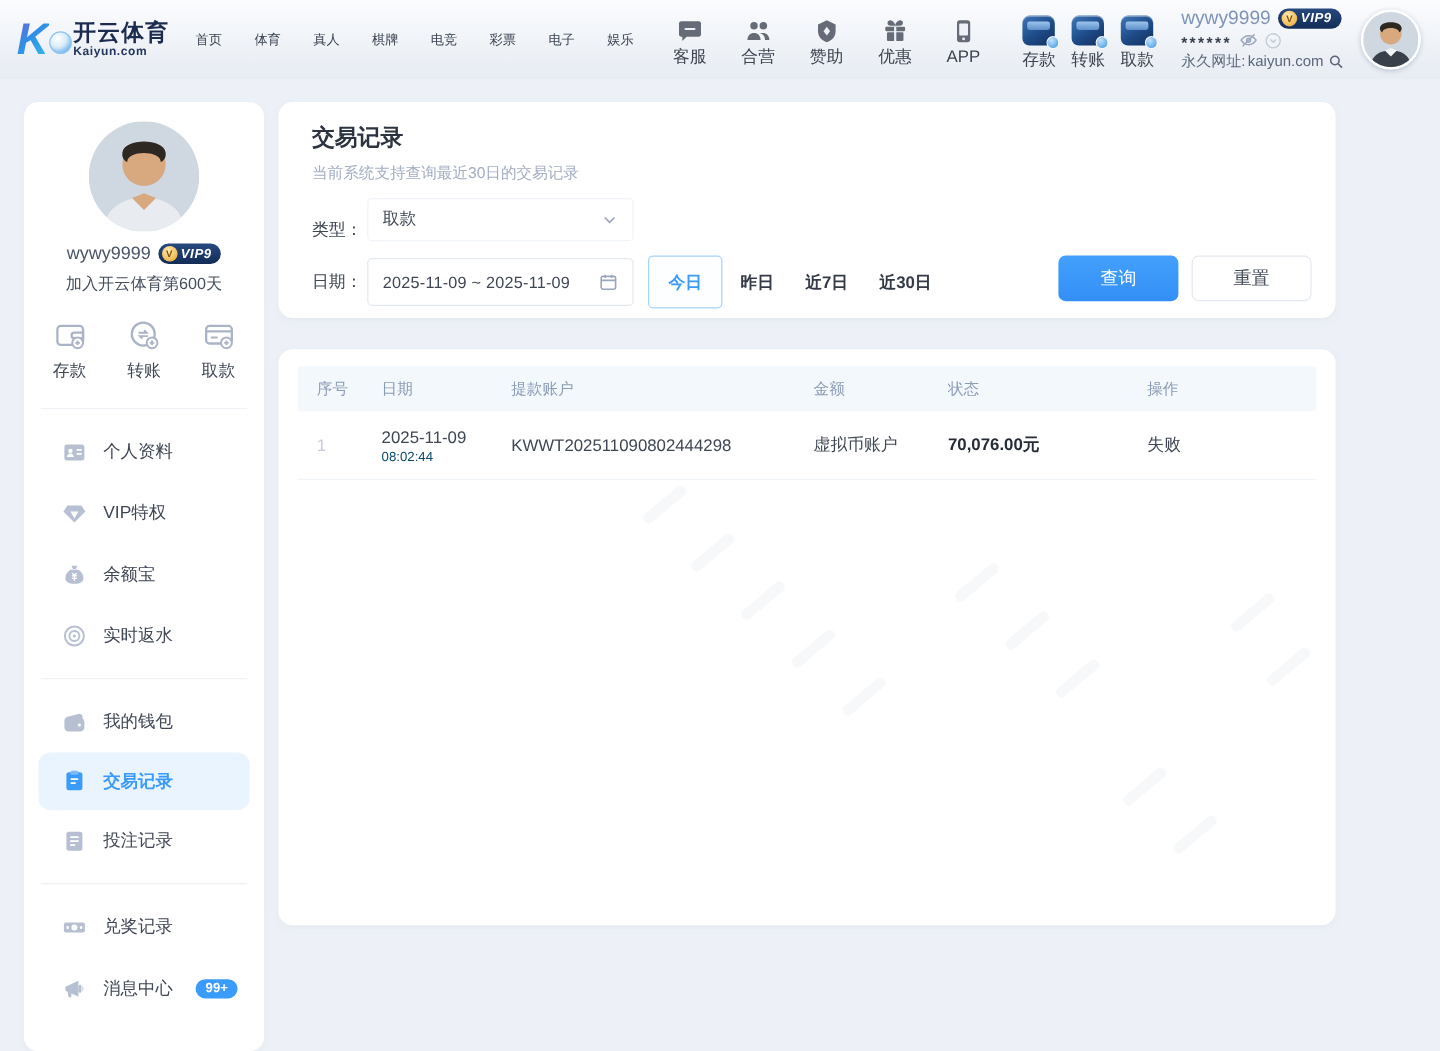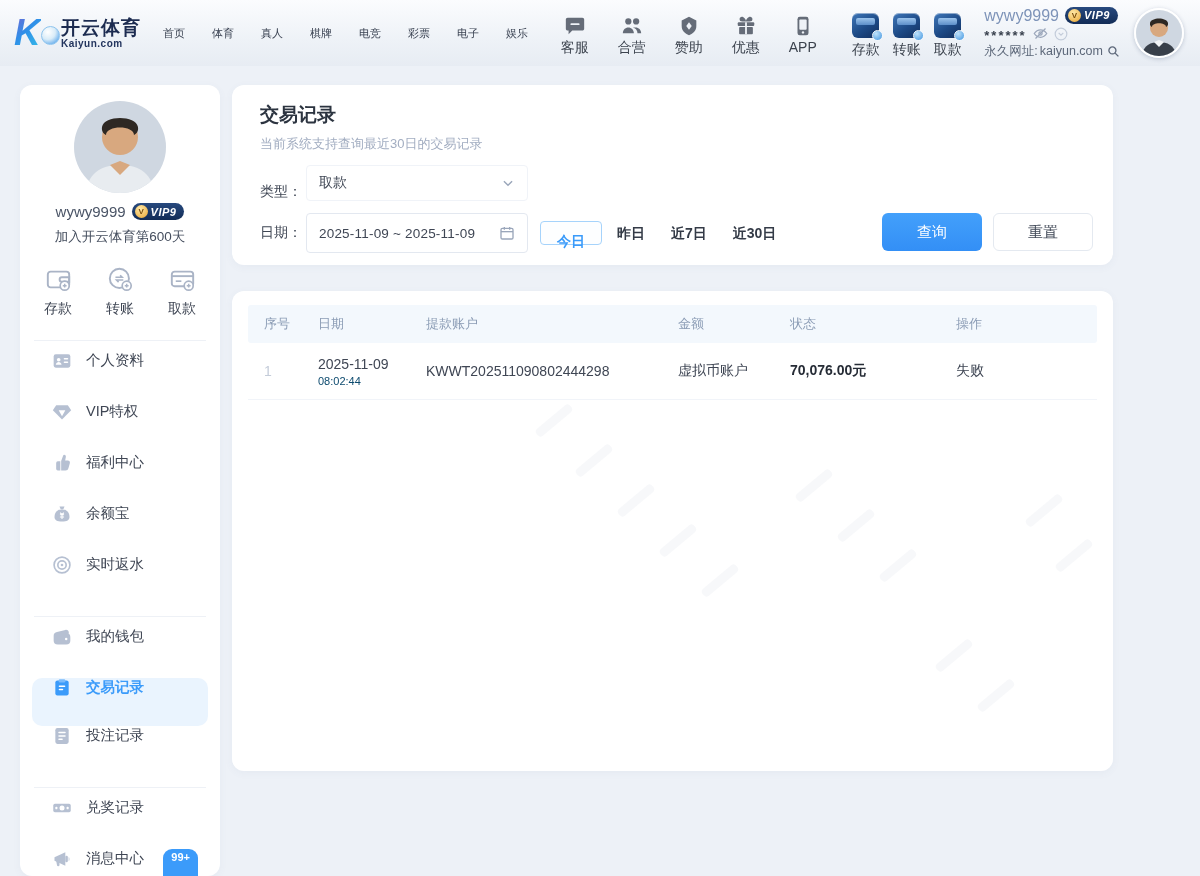--- a/index.html
+++ b/index.html
@@ -46,42 +46,42 @@
 .sidebar{position:absolute;left:20px;top:85px;width:200px;height:791px;background:#fff;border-radius:12px;box-shadow:0 2px 8px rgba(70,90,130,.05)}
 .s-avatar{width:92px;height:92px;border-radius:50%;margin:16px auto 0;overflow:hidden}
 .s-name{display:flex;align-items:center;justify-content:center;gap:6px;margin-top:10px}
 .s-name .nm{font-size:15px;color:#4a5466}
 .s-joined{text-align:center;font-size:13.5px;color:#454e5e;margin-top:8px}
 .s-quick{display:flex;justify-content:space-between;padding:20px 24px 18px}
 .sq{text-align:center;cursor:pointer}
 .sq .ql{font-size:14px;color:#3f4654;margin-top:7px}
 .s-div{height:1px;background:#eef1f6;margin:4px 14px}
 .s-group{padding:6px 0}
-.s-item{display:flex;height:51px;padding-left:32px;cursor:pointer;position:relative}
+.s-item{display:flex;align-items:center;height:51px;padding-left:32px;cursor:pointer;position:relative}
 .s-item .lbl{font-size:14.5px;color:#3f4654;margin-left:14px}
 .s-item.active{background:#eaf4fe;border-radius:10px;margin:0 12px;padding-left:20px;height:48px}
 .s-item.active .lbl{color:#3b9bfa;font-weight:bold}
 .badge99{margin-left:auto;margin-right:22px;background:#3b9bfa;color:#fff;font-size:11px;font-weight:bold;border-radius:9px;padding:2px 8px;line-height:12px}
 
 
 .main{position:absolute;left:232px;top:85px;width:881px;height:791px}
 .card{background:#fff;border-radius:12px;position:absolute;left:0;width:881px;box-shadow:0 2px 8px rgba(70,90,130,.05)}
 .card-filters{top:0;height:180px}
 .f-title{position:absolute;left:28px;top:17px;font-size:19px;font-weight:bold;color:#2c3440}
 .f-sub{position:absolute;left:28px;top:50px;font-size:13px;color:#a2adc1}
 .f-row1{position:absolute;left:28px;top:80px;display:flex;align-items:flex-end}
 .f-label{font-size:14px;color:#3f4654;width:46px}
 .sel{width:222px;height:36px;border:1px solid #f0f3f8;border-radius:4px;display:flex;align-items:center;padding:0 12px;cursor:pointer;background:#fff}
 .sel .sv{font-size:14px;color:#3f4654;flex:1}
 .f-row2{position:absolute;left:28px;top:128px;display:flex;align-items:center}
 .dinput{width:222px;height:40px;border:1px solid #e3e8f0;border-radius:4px;display:flex;align-items:center;padding:0 12px;background:#fff;cursor:pointer}
 .dinput .dv{font-size:13.5px;color:#3f4654;flex:1;letter-spacing:.2px}
 .qdates{display:flex;align-items:center;gap:4px;margin-left:12px}
 .qd{font-size:14px;font-weight:bold;color:#343b47;padding:0 11px;line-height:40px;cursor:pointer;background:transparent;border:none;font-family:inherit}
-.qd.active{border:1px solid #a6d3fb;border-radius:4px;color:#3b9bfa;background:#fdfeff;height:24px;line-height:38px;padding:0 16px}
+.qd.active{border:1px solid #a6d3fb;border-radius:4px;color:#3b9bfa;background:#fdfeff;height:44px;line-height:38px;padding:0 16px}
 .fbtns{position:absolute;right:20px;top:128px;display:flex;gap:11px}
 .btn{width:100px;height:38px;border-radius:6px;font-size:15px;cursor:pointer;font-family:inherit}
 .btn-primary{background:linear-gradient(180deg,#43a0fb,#338ff6);color:#fff;border:none}
 .btn-ghost{background:#fff;color:#414957;border:1px solid #e4e9f0}
 
 .card-table{top:206px;height:480px;overflow:hidden}
 .tgrid{display:grid;grid-template-columns:54px 108px 252px 112px 166px 76px 1fr;align-items:center}
 .thead{margin:14px 16px 0;height:38px;background:#f3f8fd;border-radius:3px}
 .thead .tc{font-size:13px;color:#8b9cb5;padding-left:16px}
 .trow{margin:0 16px;height:57px;border-bottom:1px solid #f1f4f9}
@@ -304,27 +304,20 @@
     </div>
     <div class="s-item">
       <svg width="20" height="20" viewBox="0 0 24 24">
           <path d="M5 4h14l4 6-11 11L1 10z" fill="#b6c0d2"></path>
           <path d="M8 10l4 7 4-7z" fill="#fff"></path>
         </svg>
       <span class="lbl">VIP特权</span>
     </div>
     <div class="s-item">
       <svg width="20" height="20" viewBox="0 0 24 24">
-          <path d="M7 10h3v11H7a2 2 0 01-2-2v-7a2 2 0 012-2z" fill="#b6c0d2"></path>
-          <path d="M11 21V9.5l2.2-6a1.8 1.8 0 013.4 1.2L15.8 9H19a2.5 2.5 0 012.4 3.2l-1.7 6A3.5 3.5 0 0116.3 21z" fill="#b6c0d2"></path>
-        </svg>
-      <span class="lbl">福利中心</span>
-    </div>
-    <div class="s-item">
-      <svg width="20" height="20" viewBox="0 0 24 24">
           <path d="M9 3h6l-1.5 3.5h-3z" fill="#b6c0d2"></path>
           <path d="M8 7h8c3.5 2 5 5 5 8.5 0 3.5-3 5.5-9 5.5s-9-2-9-5.5C3 12 4.5 9 8 7z" fill="#b6c0d2"></path>
           <path d="M9.5 13h5M9.5 15.5h5M12 12.5V18M9.8 10.5l2.2 2 2.2-2" stroke="#fff" stroke-width="1.3" fill="none"></path>
         </svg>
       <span class="lbl">余额宝</span>
     </div>
     <div class="s-item">
       <svg width="20" height="20" viewBox="0 0 24 24">
           <circle cx="12" cy="12" r="9.5" fill="none" stroke="#b6c0d2" stroke-width="2"></circle>
           <circle cx="12" cy="12" r="5" fill="none" stroke="#b6c0d2" stroke-width="2"></circle>

